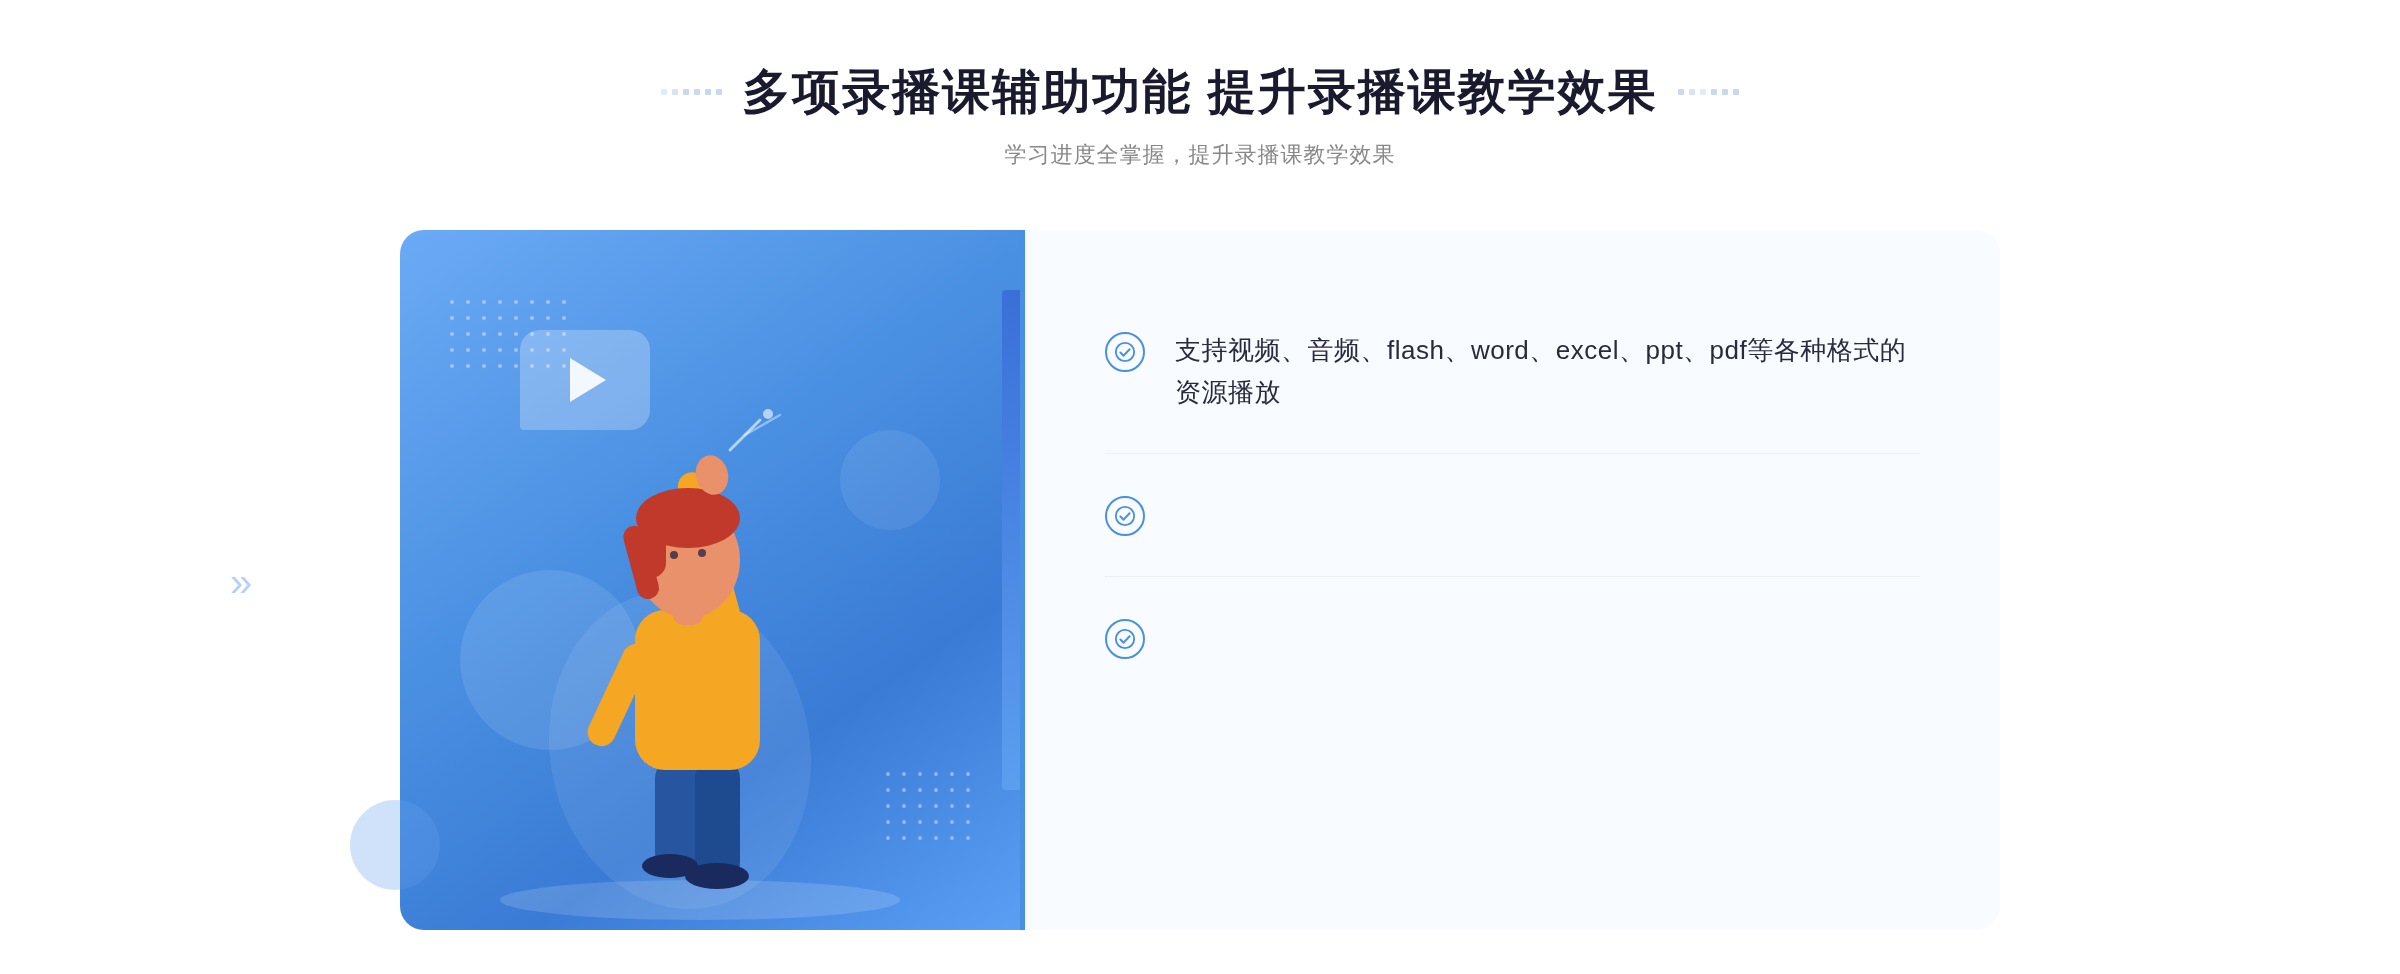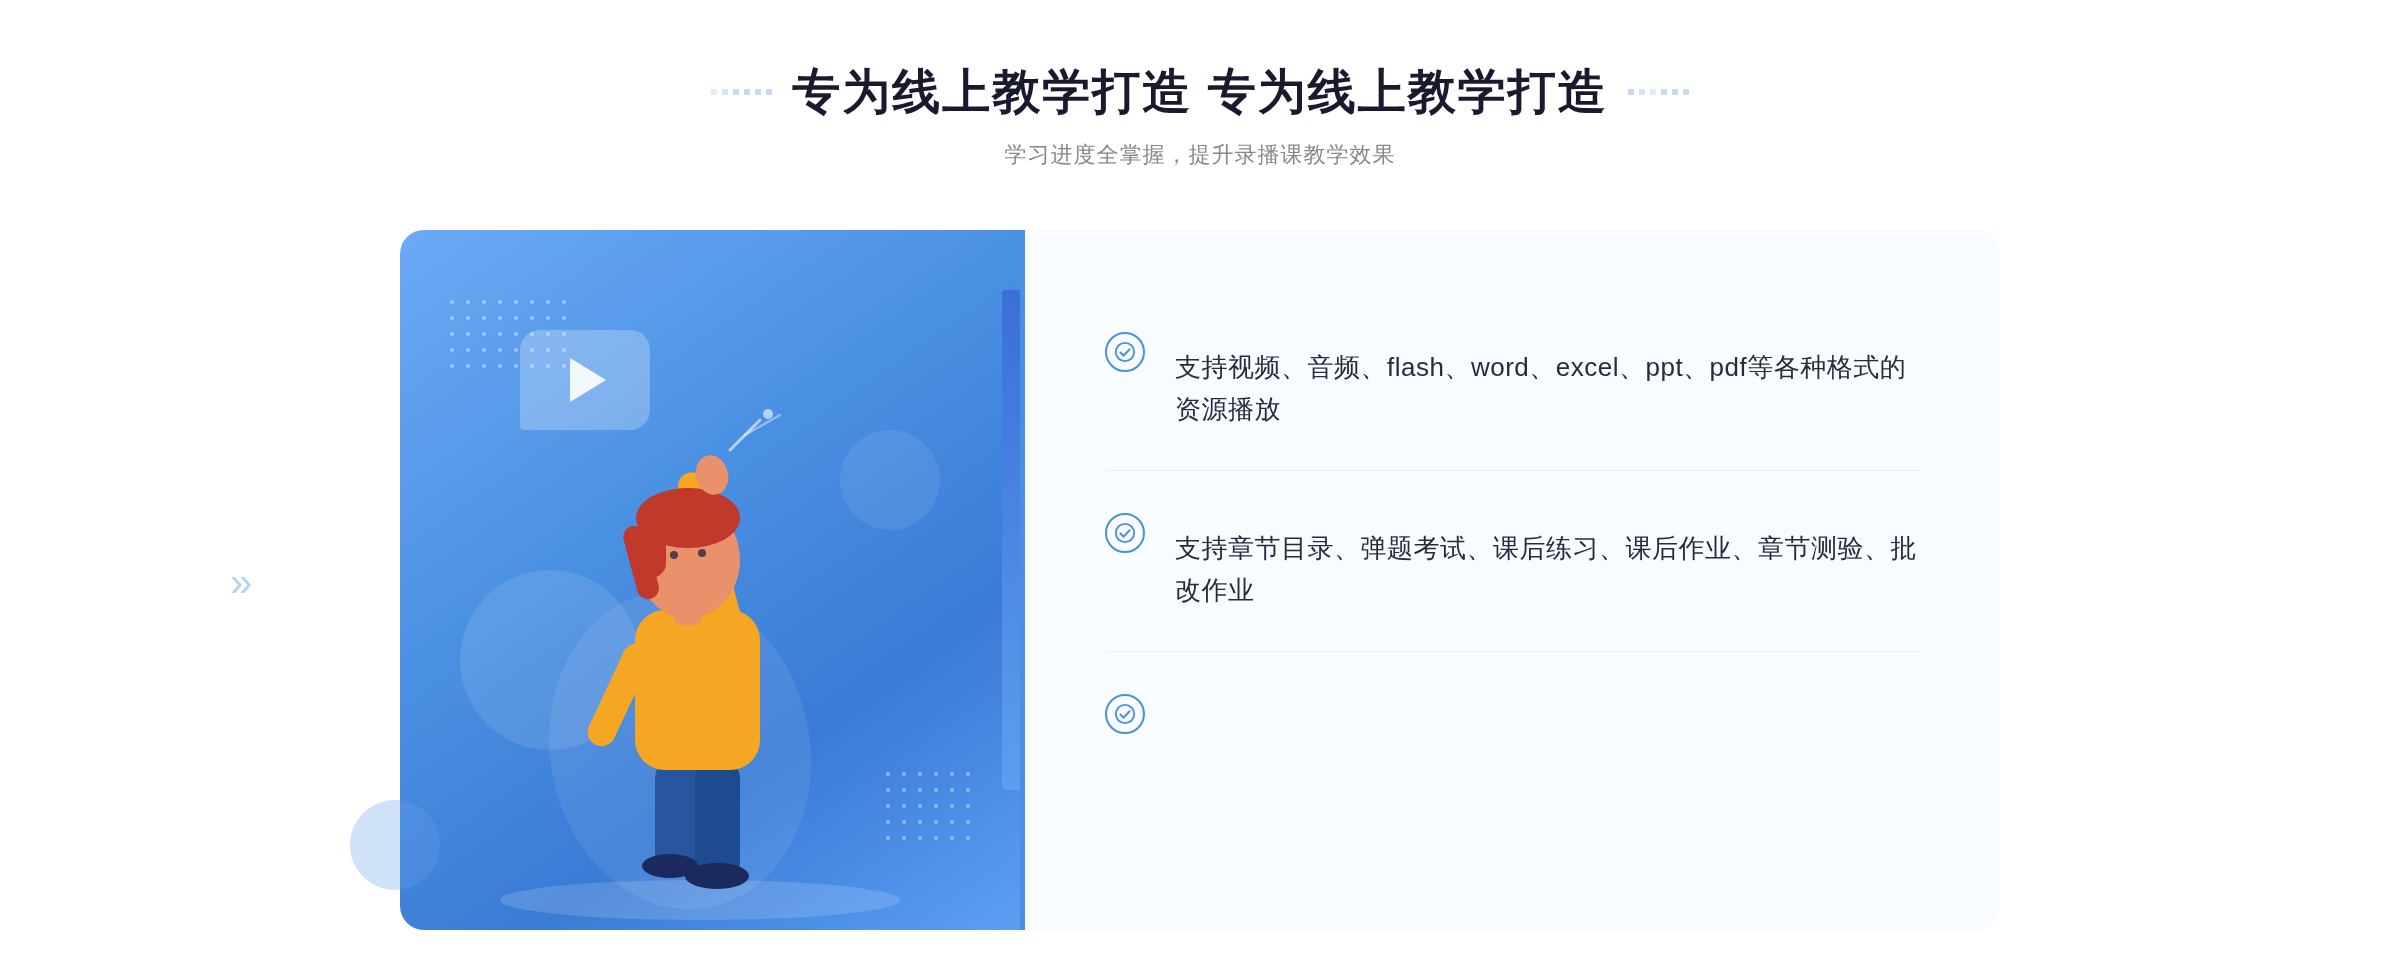--- a/index.html
+++ b/index.html
@@ -211,21 +211,20 @@
       width: 22px;
       height: 22px;
     }
 
     .feature-text {
       font-size: 26px;
       color: #2a2a3e;
       line-height: 1.6;
       font-weight: 400;
       letter-spacing: 0.5px;
-      margin-top: 17px;
     }
 
     .page-chevron-left {
       position: absolute;
       left: 230px;
       top: 560px;
       font-size: 40px;
       color: #4a90e2;
       opacity: 0.4;
       font-style: normal;
@@ -250,21 +249,21 @@
   <div class="header-section">
     <div class="title-row">
       <div class="title-decoration left">
         <span></span>
           <span></span>
           <span></span>
         <span></span>
           <span></span>
           <span></span>
       </div>
-      <h1 class="main-title">专为线上教学打造 专为线上教学打造</h1>
+      <h1 class="main-title">多项录播课辅助功能 提升录播课教学效果</h1>
       <div class="title-decoration right">
         <span></span>
           <span></span>
           <span></span>
         <span></span>
           <span></span>
           <span></span>
       </div>
     </div>
     <p class="sub-title">学习进度全掌握，提升录播课教学效果</p>
@@ -413,21 +412,20 @@
         <span class="feature-text">支持视频、音频、flash、word、excel、ppt、pdf等各种格式的资源播放</span>
       </div>
 
       <div class="feature-item">
         <div class="check-icon">
           <svg viewBox="0 0 24 24" fill="none" xmlns="http://www.w3.org/2000/svg">
             <circle cx="12" cy="12" r="10" stroke="#4a90e2" stroke-width="2"></circle>
             <polyline points="7,12.5 10.5,16 17,9" stroke="#4a90e2" stroke-width="2.2" stroke-linecap="round" stroke-linejoin="round" fill="none"></polyline>
           </svg>
         </div>
-        <span class="feature-text">支持章节目录、弹题考试、课后练习、课后作业、章节测验、批改作业</span>
       </div>
 
       <div class="feature-item">
         <div class="check-icon">
           <svg viewBox="0 0 24 24" fill="none" xmlns="http://www.w3.org/2000/svg">
             <circle cx="12" cy="12" r="10" stroke="#4a90e2" stroke-width="2"></circle>
             <polyline points="7,12.5 10.5,16 17,9" stroke="#4a90e2" stroke-width="2.2" stroke-linecap="round" stroke-linejoin="round" fill="none"></polyline>
           </svg>
         </div>
       </div>

